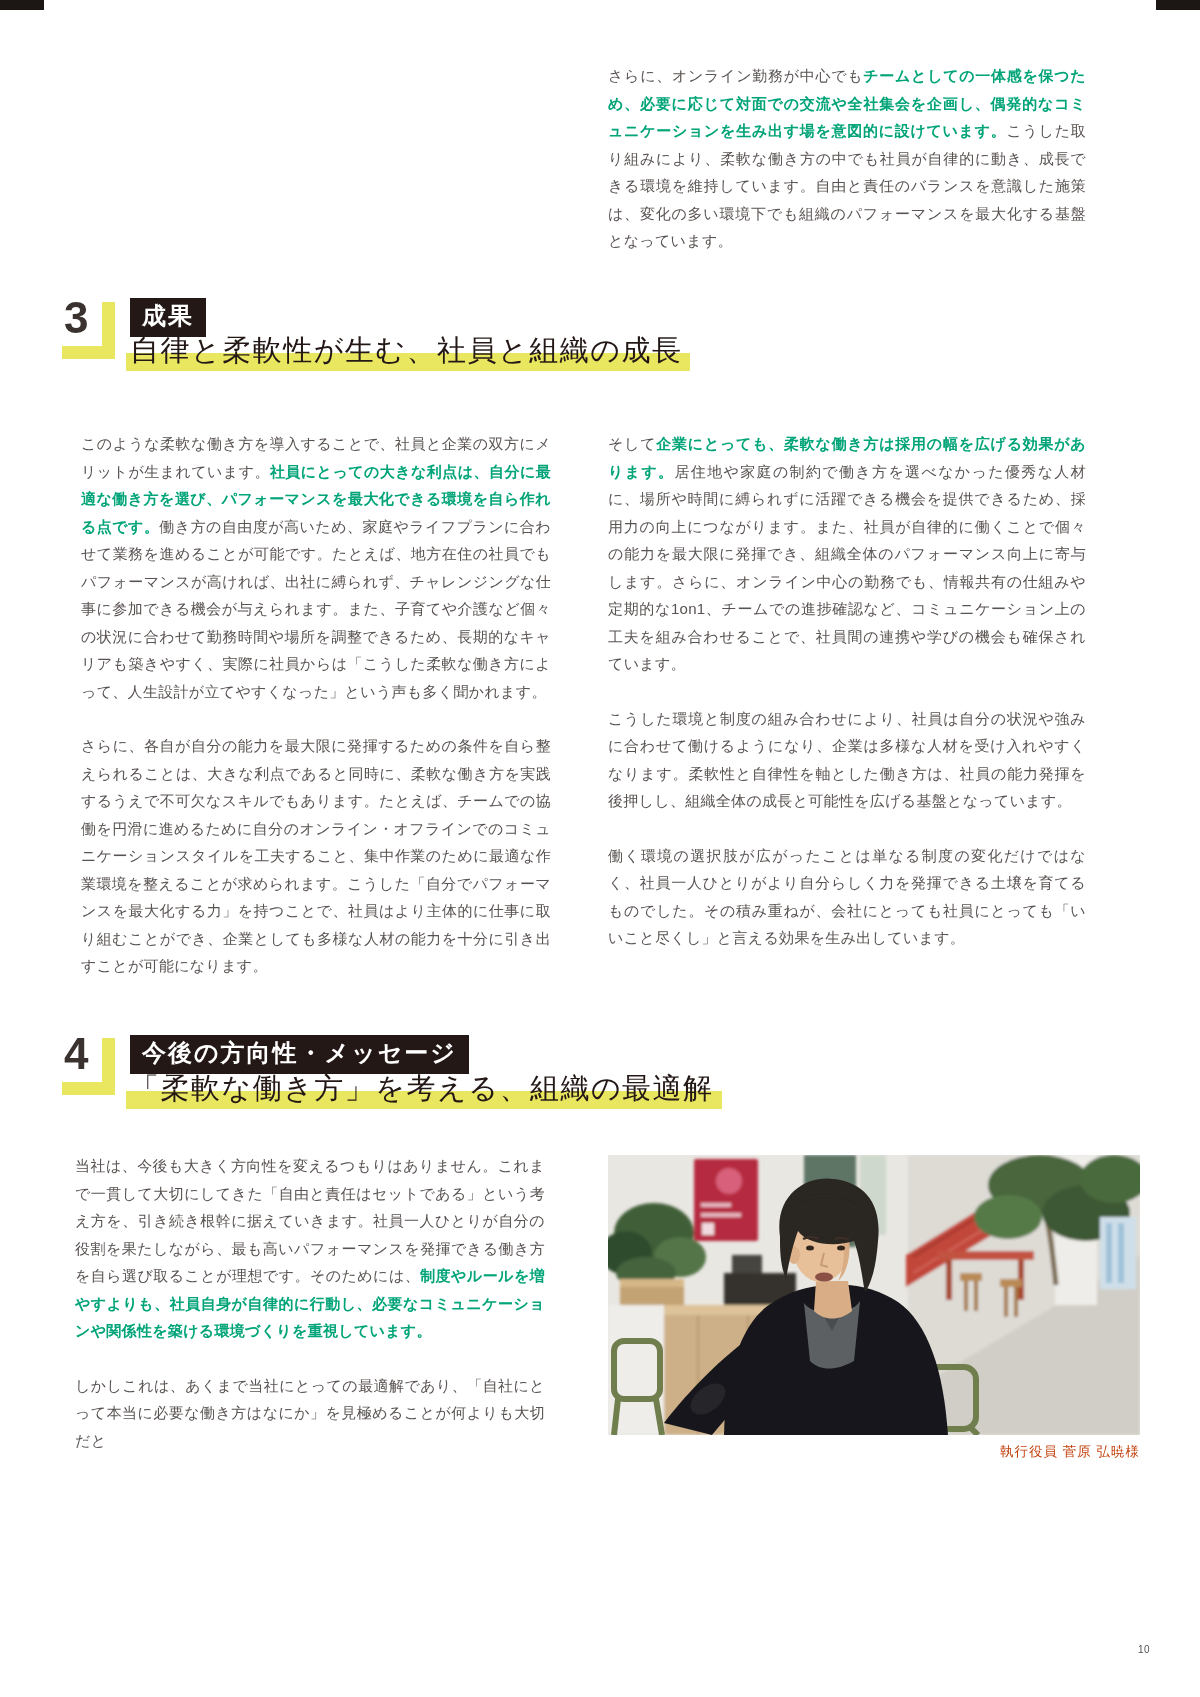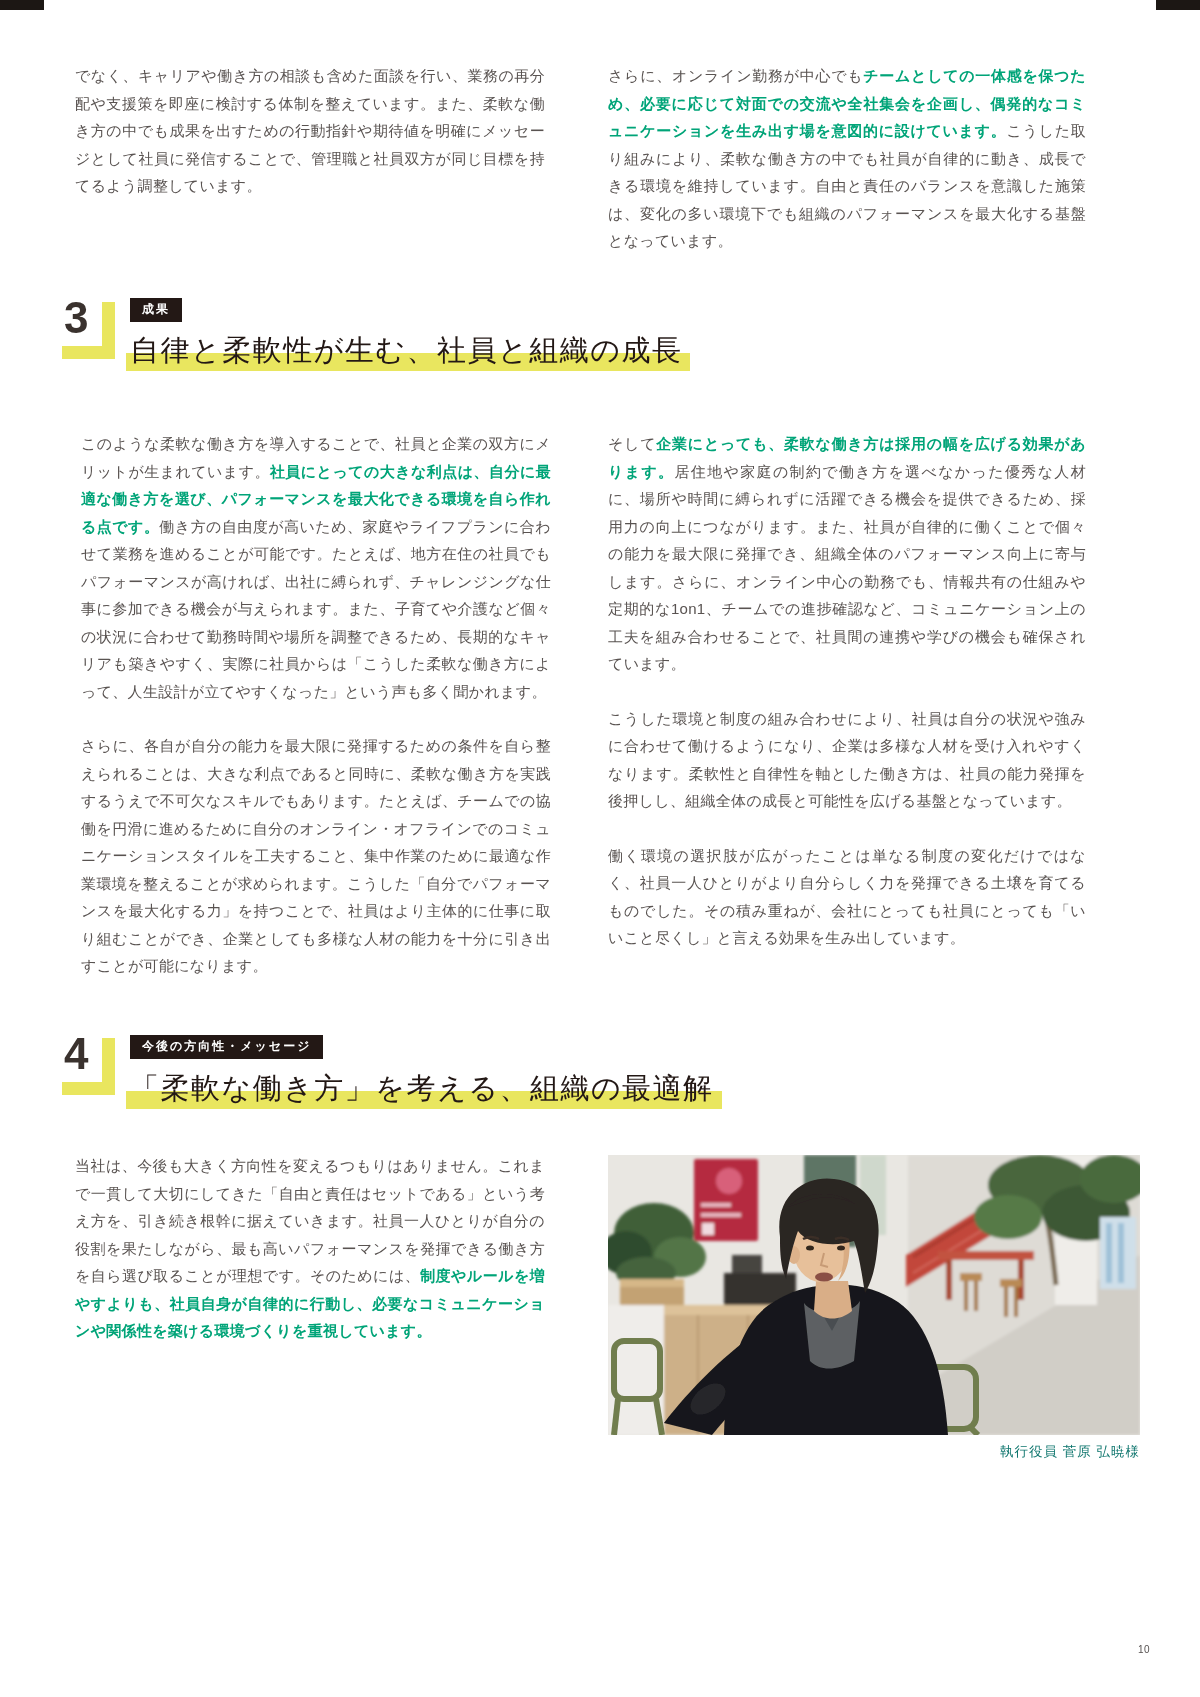--- a/index.html
+++ b/index.html
@@ -31,21 +31,21 @@
   .sec-num{
     position:absolute;font-size:44px;line-height:1;color:#3a322e;
     font-weight:600;letter-spacing:0;
   }
   .num-bracket{
     position:absolute;width:40px;height:44px;
     border-right:13px solid #e9e65f;border-bottom:13px solid #e9e65f;
   }
   .sec-badge{
     position:absolute;display:inline-block;background:#231815;color:#ffffff;
-    font-size:12px;font-weight:bold;letter-spacing:2px;
+    font-size:24px;font-weight:bold;letter-spacing:2px;
     padding:4px 12px 6px 12px;line-height:1.2;
   }
   .sec-heading{
     position:absolute;margin:0;font-size:29px;font-weight:400;color:#231815;
     letter-spacing:1.5px;line-height:1.25;white-space:nowrap;
   }
   .sec-heading .hl{
     background:linear-gradient(to bottom, rgba(0,0,0,0) 52%, #e9e65f 52%, #e9e65f 100%);
     padding:0 8px 5px 4px;
   }
@@ -65,39 +65,36 @@
   .s4-right{left:608px;top:1478px;width:532px;}
 
   
   .photo{
     position:absolute;left:608px;top:1155px;width:532px;height:280px;margin:0;
     overflow:hidden;background:#e6e4e0;
   }
   .photo svg{display:block;width:100%;height:100%;}
   .caption{
     position:absolute;left:608px;top:1443px;width:532px;
-    text-align:right;font-size:13.5px;color:#0f766e;letter-spacing:1px;
+    text-align:right;font-size:13.5px;color:#c2410c;letter-spacing:1px;
   }
 
   .page-number{
     position:absolute;left:1138px;top:1644px;
     font-size:10px;color:#565150;letter-spacing:.5px;
   }
 </style>
 </head>
 <body>
 
 <div class="page">
 
   <div class="corner-mark left"></div>
   <div class="corner-mark right"></div>
 
-  <div class="textcol intro-left">
-      <p class="para"><span>でなく、キャリアや働き方の相談も含めた面談を行い、業務の再分配や支援策を即座に検討する体制を整えています。また、柔軟な働き方の中でも成果を出すための行動指針や期待値を明確にメッセージとして社員に発信することで、管理職と社員双方が同じ目標を持てるよう調整しています。</span></p>
-    </div>
   <div class="textcol intro-right">
       <p class="para"><span>さらに、オンライン勤務が中心でも</span><span class="em">チームとしての一体感を保つため、必要に応じて対面での交流や全社集会を企画し、偶発的なコミュニケーションを生み出す場を意図的に設けています。</span><span>こうした取り組みにより、柔軟な働き方の中でも社員が自律的に動き、成長できる環境を維持しています。自由と責任のバランスを意識した施策は、変化の多い環境下でも組織のパフォーマンスを最大化する基盤となっています。</span></p>
     </div>
 
   <div class="num-bracket" id="s3-bracket"></div>
   <div class="sec-num" id="s3-num">3</div>
   <div class="sec-badge" id="s3-badge">成果</div>
   <h2 class="sec-heading" id="s3-heading"><span class="hl">自律と柔軟性が生む、社員と組織の成長</span></h2>
 
   <div class="textcol s3-left">
@@ -110,20 +107,21 @@
       <p class="para"><span>働く環境の選択肢が広がったことは単なる制度の変化だけではなく、社員一人ひとりがより自分らしく力を発揮できる土壌を育てるものでした。その積み重ねが、会社にとっても社員にとっても「いいこと尽くし」と言える効果を生み出しています。</span></p>
     </div>
 
   <div class="num-bracket" id="s4-bracket"></div>
   <div class="sec-num" id="s4-num">4</div>
   <div class="sec-badge" id="s4-badge">今後の方向性・メッセージ</div>
   <h2 class="sec-heading" id="s4-heading"><span class="hl">「柔軟な働き方」を考える、組織の最適解</span></h2>
 
   <div class="textcol s4-left">
       <p class="para"><span>当社は、今後も大きく方向性を変えるつもりはありません。これまで一貫して大切にしてきた「自由と責任はセットである」という考え方を、引き続き根幹に据えていきます。社員一人ひとりが自分の役割を果たしながら、最も高いパフォーマンスを発揮できる働き方を自ら選び取ることが理想です。そのためには、</span><span class="em">制度やルールを増やすよりも、社員自身が自律的に行動し、必要なコミュニケーションや関係性を築ける環境づくりを重視しています。</span></p>
+      <p class="para"><span>しかしこれは、あくまで当社にとっての最適解であり、「自社にとって本当に必要な働き方はなにか」を見極めることが何よりも大切だと</span></p>
     </div>
 
   <figure class="photo">
     <svg viewBox="0 0 532 280" preserveAspectRatio="none">
       <defs>
         <filter id="soft" x="-10%" y="-10%" width="120%" height="120%">
             <feGaussianBlur stdDeviation="1.4"></feGaussianBlur>
           </filter>
         <filter id="soft2" x="-10%" y="-10%" width="120%" height="120%">
             <feGaussianBlur stdDeviation="0.6"></feGaussianBlur>

